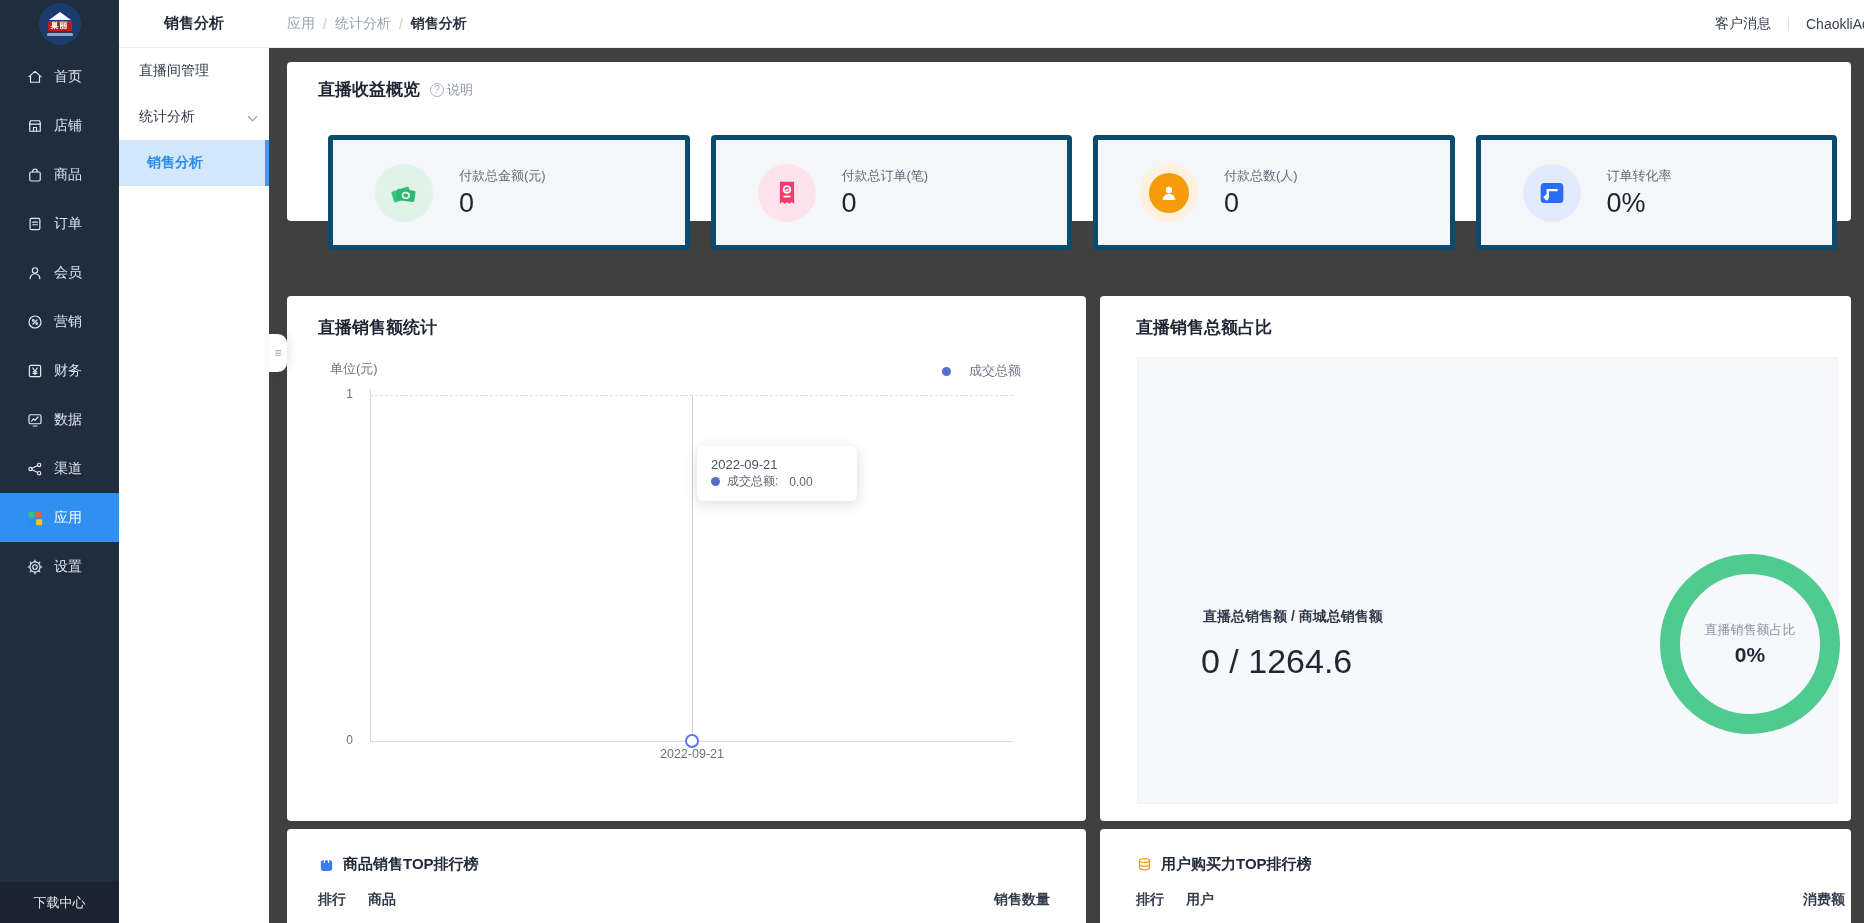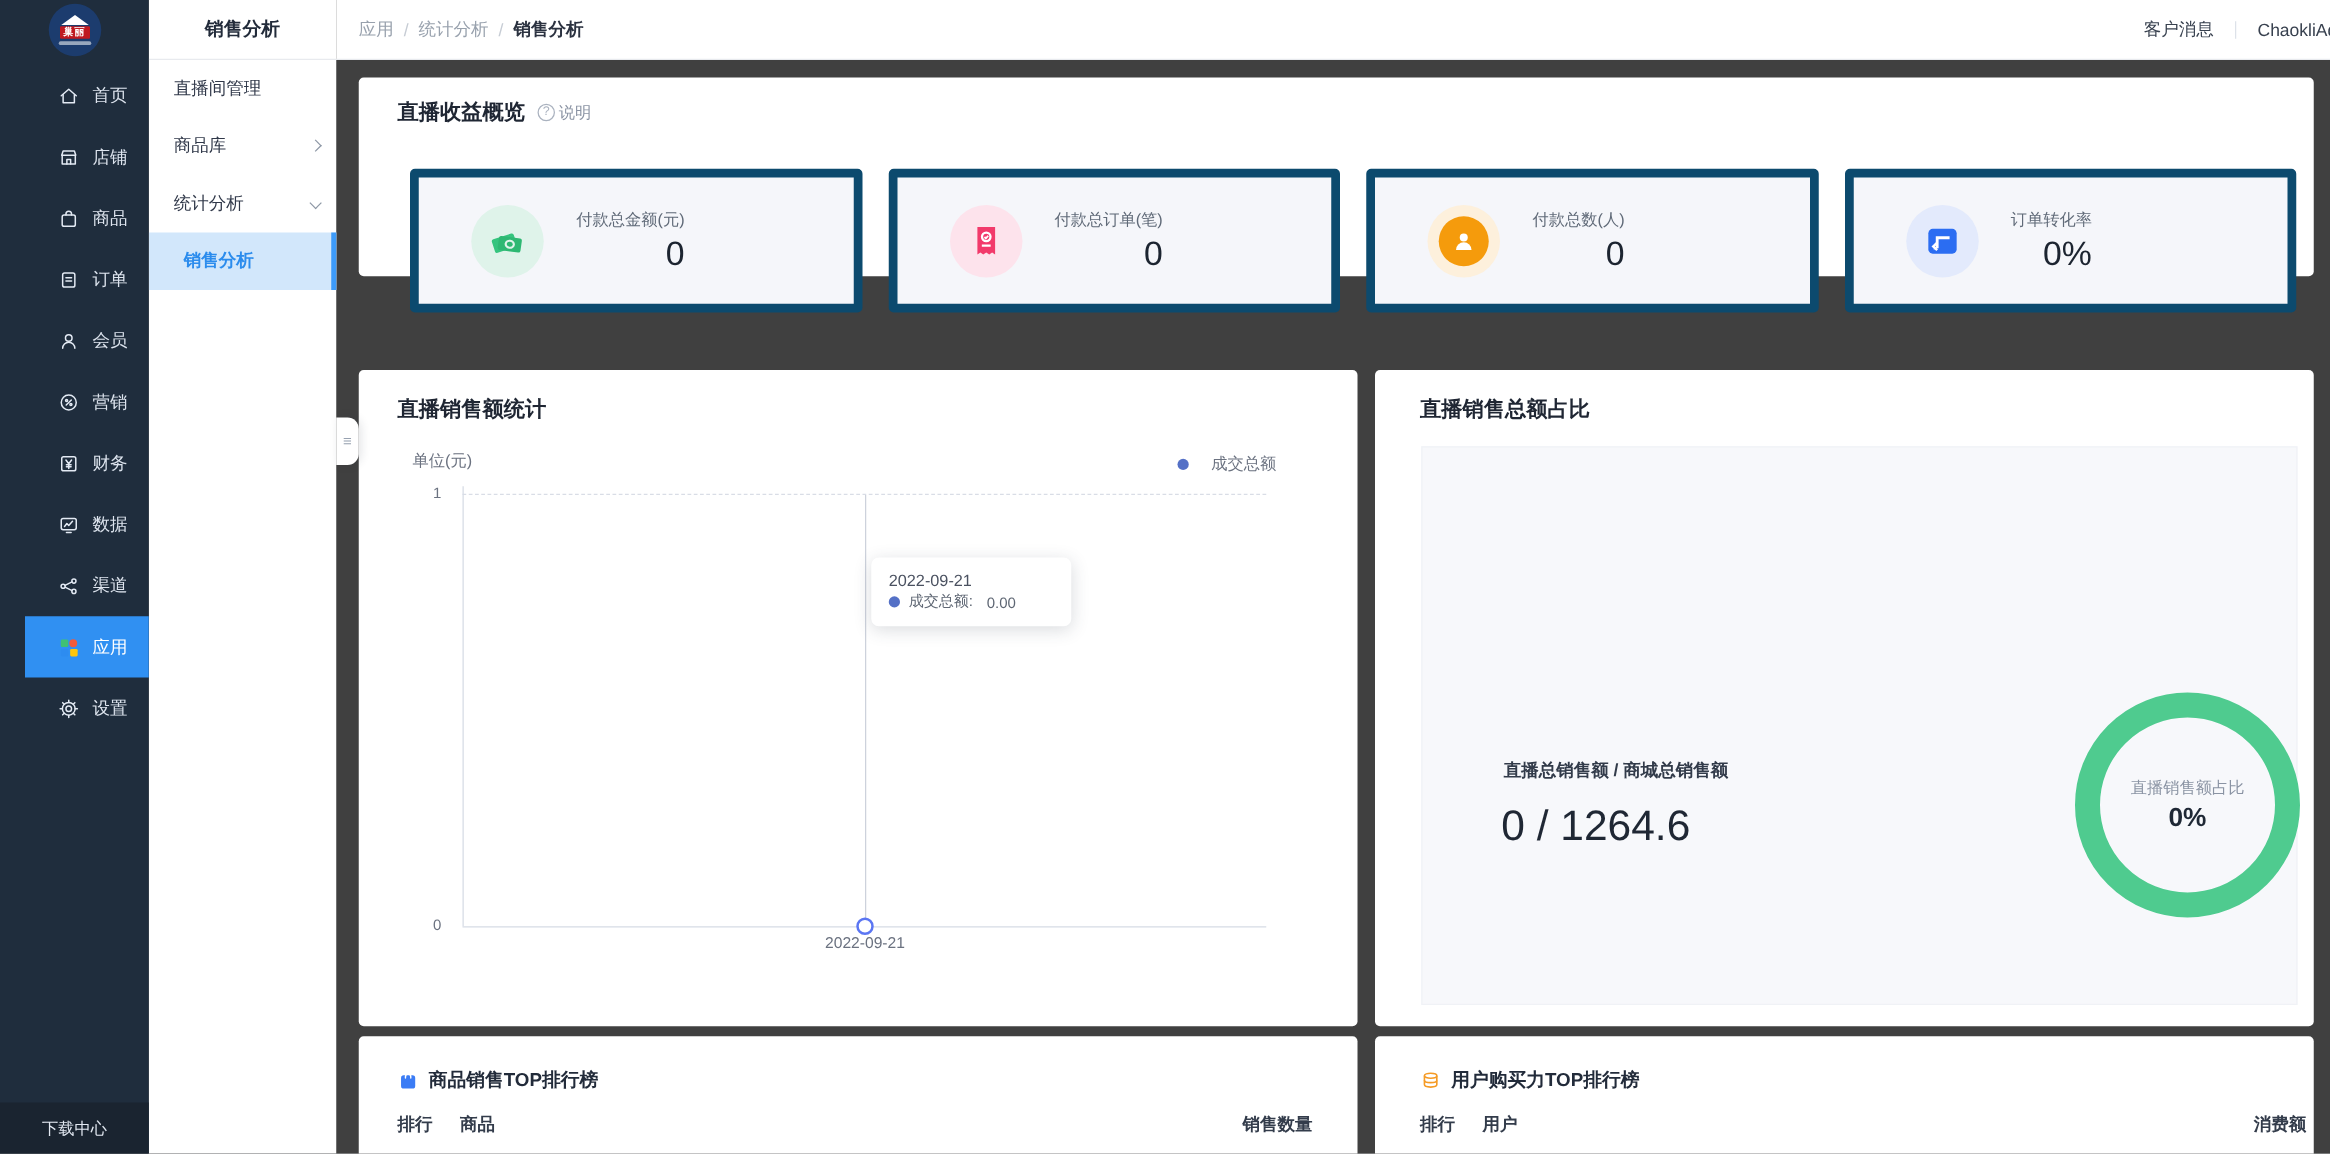--- a/index.html
+++ b/index.html
@@ -7,21 +7,21 @@
   body { font-family:"Liberation Sans","DejaVu Sans",sans-serif; background:#f0f2f5; }
   .app { position:relative; width:1864px; height:923px; overflow:hidden; background:#404040; }
 
   
   .sidebar { position:absolute; left:0; top:0; width:119px; height:923px; background:#1f2d3d; z-index:5; }
   .logo-wrap { height:48px; display:flex; align-items:center; justify-content:center; }
   .logo-circle { width:42px; height:42px; border-radius:50%; background:#1c3c6e; display:flex; flex-direction:column; align-items:center; justify-content:center; overflow:hidden; }
   .logo-roof { width:0; height:0; border-left:11px solid transparent; border-right:11px solid transparent; border-bottom:8px solid #fff; margin-bottom:1px; }
   .logo-text { background:#c01920; color:#fff; font-size:8px; font-weight:bold; line-height:10px; padding:0 3px; border-radius:1px; letter-spacing:1px; }
   .logo-sub { margin-top:2px; width:26px; height:3px; background:rgba(255,255,255,.55); border-radius:2px; }
-  .nav { position:absolute; top:52px; left:0; right:0;padding-left:20px; }
+  .nav { position:absolute; top:52px; left:0; right:0; }
   .nav-item { height:49px; display:flex; align-items:center; padding-left:26px; color:#dde4ee; font-size:14px; cursor:pointer; }
   .nav-item .nicon { width:18px; height:18px; margin-right:10px; display:flex; align-items:center; justify-content:center; flex:0 0 18px; }
   .nav-item svg { width:18px; height:18px; stroke:#e3eaf4; fill:none; stroke-width:1.6; stroke-linecap:round; stroke-linejoin:round; }
   .nav-item.active { background:#3090f2; color:#fff; }
   .download-bar { position:absolute; left:0; bottom:0; width:119px; height:41px; background:#1a2430; color:#e3e9f2; font-size:13px; display:flex; align-items:center; justify-content:center; cursor:pointer; }
 
   
   .submenu { position:absolute; left:119px; top:0; width:150px; height:923px; background:#fff; z-index:4; }
   .submenu-header { height:48px; display:flex; align-items:center; justify-content:center; font-size:15px; font-weight:bold; color:#222b3a; border-bottom:1px solid #e8eaee; }
   .sm-item { height:46px; display:flex; align-items:center; padding-left:20px; padding-right:12px; font-size:14px; color:#303849; cursor:pointer; position:relative; }
@@ -47,21 +47,21 @@
   
   .panel { position:absolute; background:#fff; border-radius:4px; }
   .panel-title { font-size:17px; font-weight:bold; color:#1f2633; }
 
   
   .overview { left:287px; top:62px; width:1564px; height:159px; }
   .overview-head { position:absolute; left:31px; top:16px; display:flex; align-items:center; gap:10px; }
   .help { display:flex; align-items:center; gap:3px; color:#8a93a3; font-size:13px; cursor:pointer; }
   .help-q { width:14px; height:14px; border:1px solid #aab2bf; border-radius:50%; font-size:10px; display:flex; align-items:center; justify-content:center; color:#aab2bf; }
   .cards { position:absolute; left:41px; right:14px; top:73px; height:115px; display:grid; grid-template-columns:repeat(4,1fr); gap:21px; }
-  .card { background:#f5f6fa; border:7px solid #0c4a6e; border-radius:4px; display:flex; align-items:center; padding-left:42px;text-align:right; }
+  .card { background:#f5f6fa; border:5px solid #0c4a6e; border-radius:4px; display:flex; align-items:center; padding-left:42px; }
   .card-icon { width:58px; height:58px; border-radius:50%; display:flex; align-items:center; justify-content:center; flex:0 0 58px; }
   .ci-green { background:#dff3ea; } .ci-pink { background:#fde3ec; }
   .ci-orange { background:#fdf0dc; } .ci-blue { background:#e3eafc; }
   .ci-orange .solid { width:40px; height:40px; border-radius:50%; background:#f59b0c; display:flex; align-items:center; justify-content:center; }
   .card-meta { margin-left:26px; }
   .card-label { font-size:13px; color:#606a78; }
   .card-value { font-size:27px; color:#1c2430; font-weight:500; margin-top:3px; }
 
   
   .chartp { left:287px; top:296px; width:799px; height:525px; }
@@ -229,24 +229,20 @@
     </nav>
     <div class="download-bar">下载中心</div>
   </aside>
 
   <aside class="submenu">
     <div class="submenu-header">销售分析</div>
     <div class="sm-item">
       <span>直播间管理</span>
     </div>
     <div class="sm-item">
-      <span>商品库</span>
-      <span class="sm-chevron right"></span>
-    </div>
-    <div class="sm-item">
       <span>统计分析</span>
       <span class="sm-chevron down"></span>
     </div>
     <div class="sm-item indent active">
       <span>销售分析</span>
     </div>
   </aside>
 
   <div class="collapse-handle">≡</div>
 

